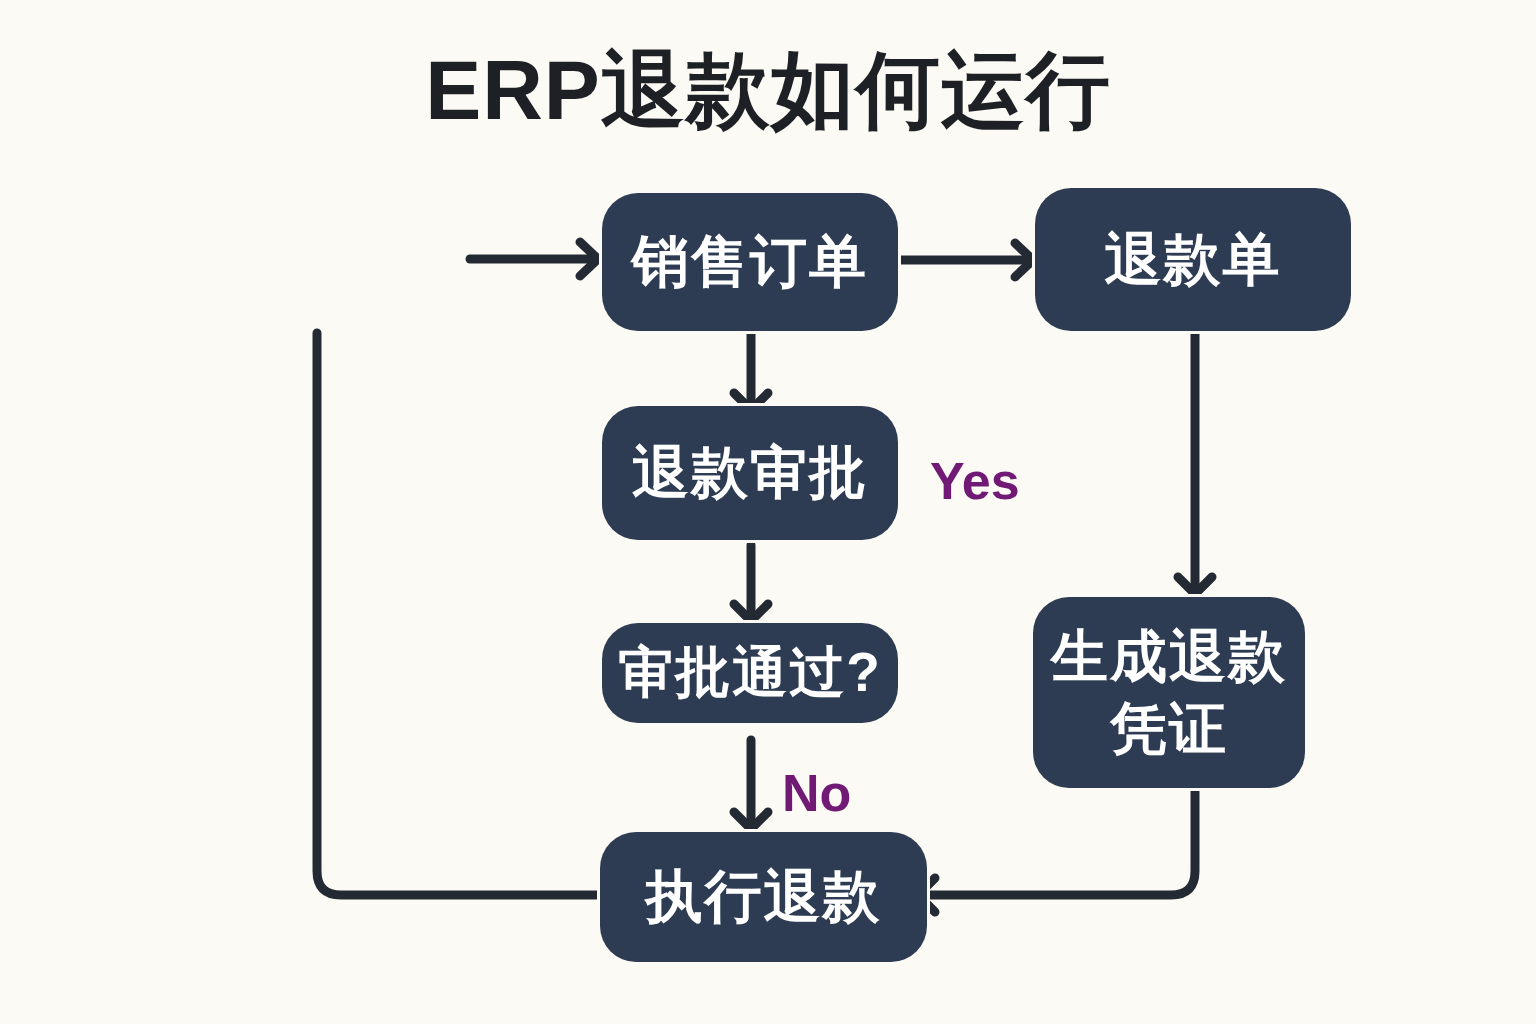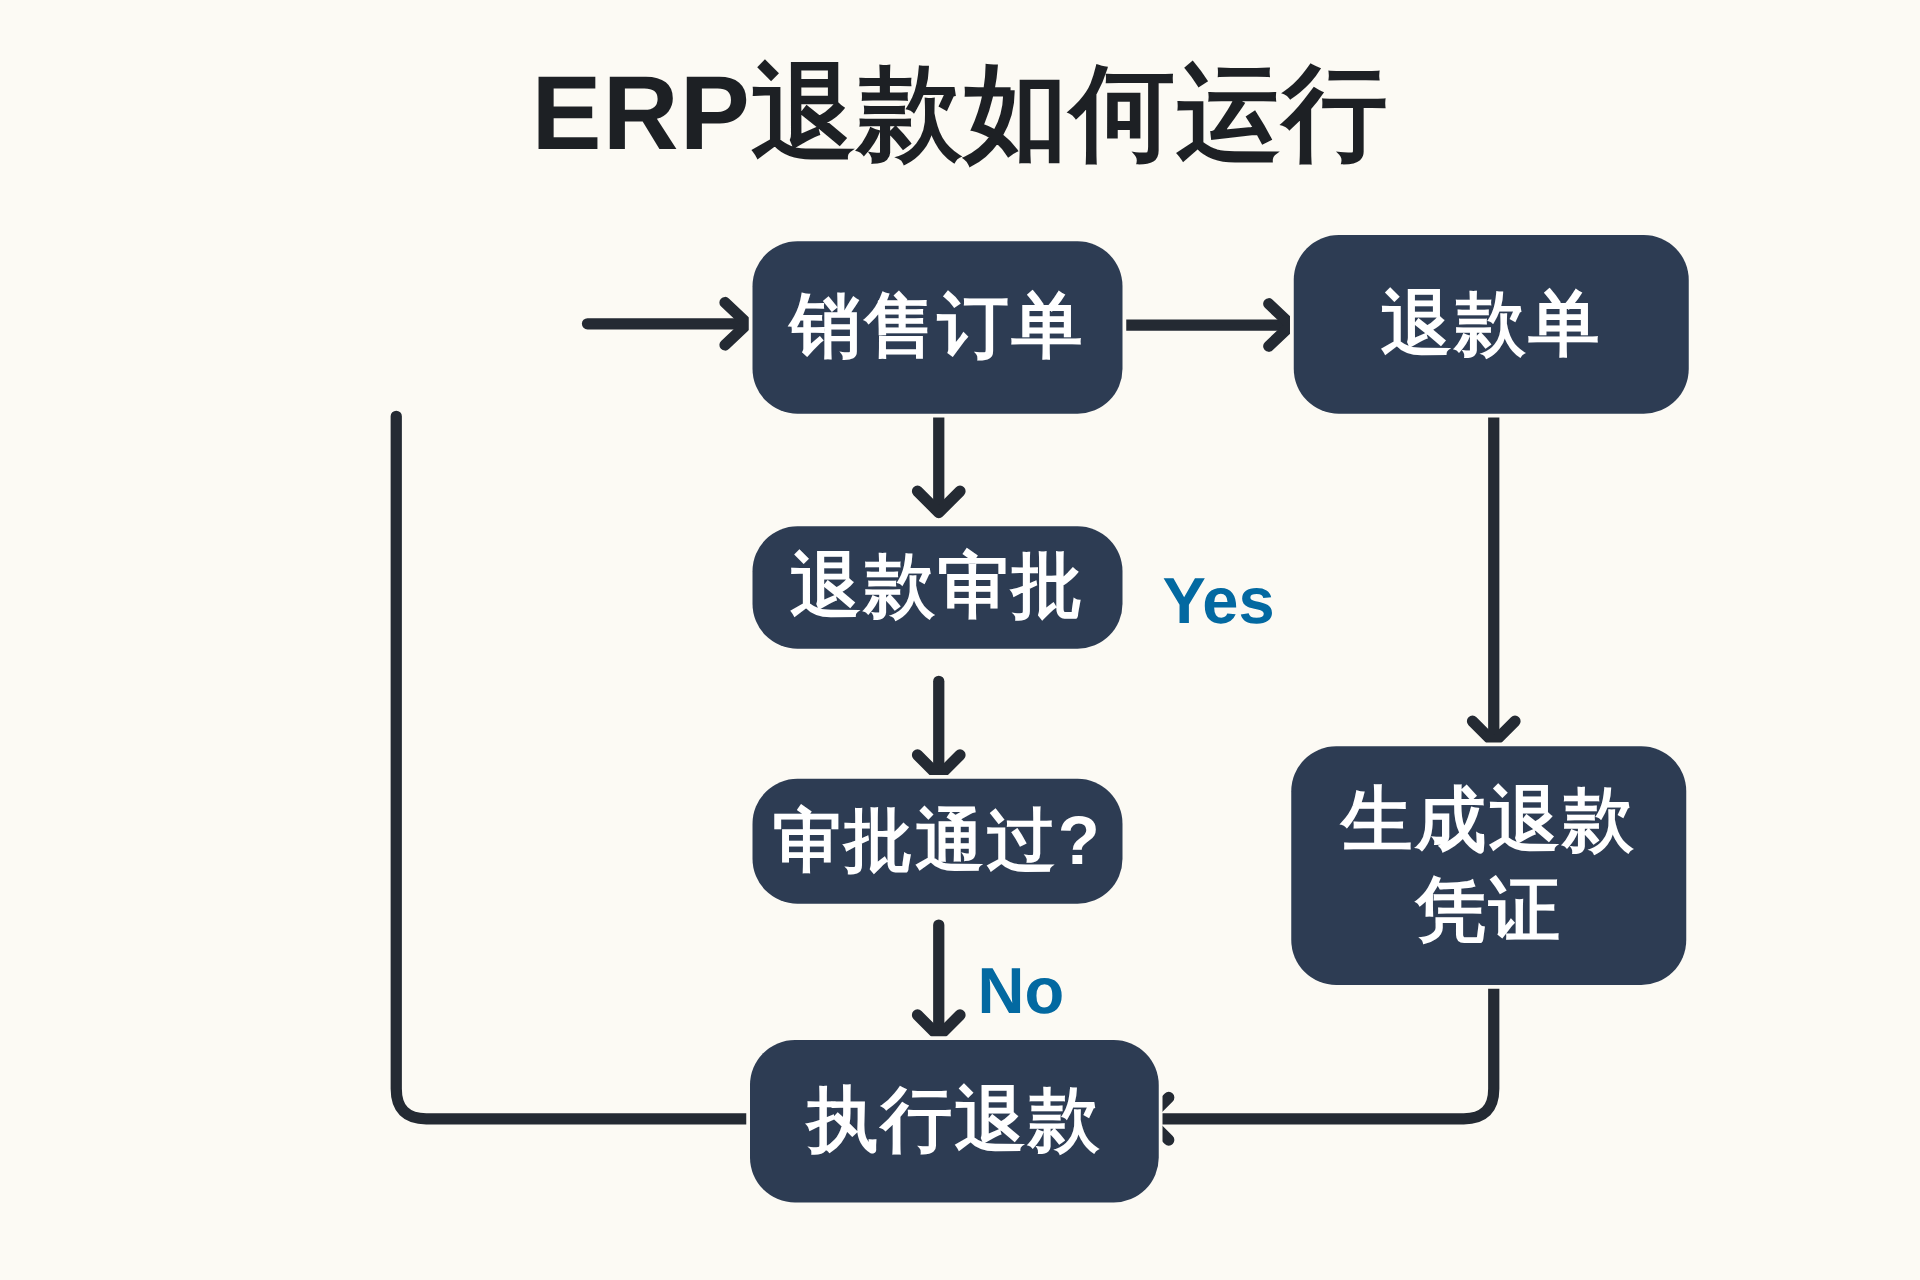--- a/index.html
+++ b/index.html
@@ -42,21 +42,21 @@
     line-height: 1.26;
     letter-spacing: 2px;
     padding: 0 14px;
     box-sizing: border-box;
   }
   .edge-label {
     position: absolute;
     z-index: 3;
     font-size: 52px;
     font-weight: 800;
-    color: #0369a1;
+    color: #701a75;
     line-height: 1;
   }
 </style>
 </head>
 <body>
 
 <div class="canvas">
 
   <div class="title">ERP退款如何运行</div>
 
@@ -100,25 +100,25 @@
     <g>
       <path d="M317,333 V871 Q317,895 341,895 H600"></path>
     </g>
   </svg>
 
 
   <div class="node" style="left:602px; top:193px; width:296px; height:138px;">销售订单</div>
 
   <div class="node" style="left:1035px; top:188px; width:316px; height:143px;">退款单</div>
 
-  <div class="node" style="left:602px; top:421px; width:296px; height:98px;">退款审批</div>
+  <div class="node" style="left:602px; top:406px; width:296px; height:134px;">退款审批</div>
 
   <div class="node" style="left:602px; top:623px; width:296px; height:100px; font-size:55px;">审批通过?</div>
 
-  <div class="node" style="left:1033px; top:597px; width:316px; height:191px; padding:0 12px;">生成退款凭证</div>
+  <div class="node" style="left:1033px; top:597px; width:272px; height:191px; padding:0 12px;">生成退款凭证</div>
 
   <div class="node" style="left:600px; top:832px; width:327px; height:130px;">执行退款</div>
 
   <div class="edge-label" style="left:930px; top:455px;">Yes</div>
 
   <div class="edge-label" style="left:782px; top:767px;">No</div>
 
 </div>
 
 </body></html>

